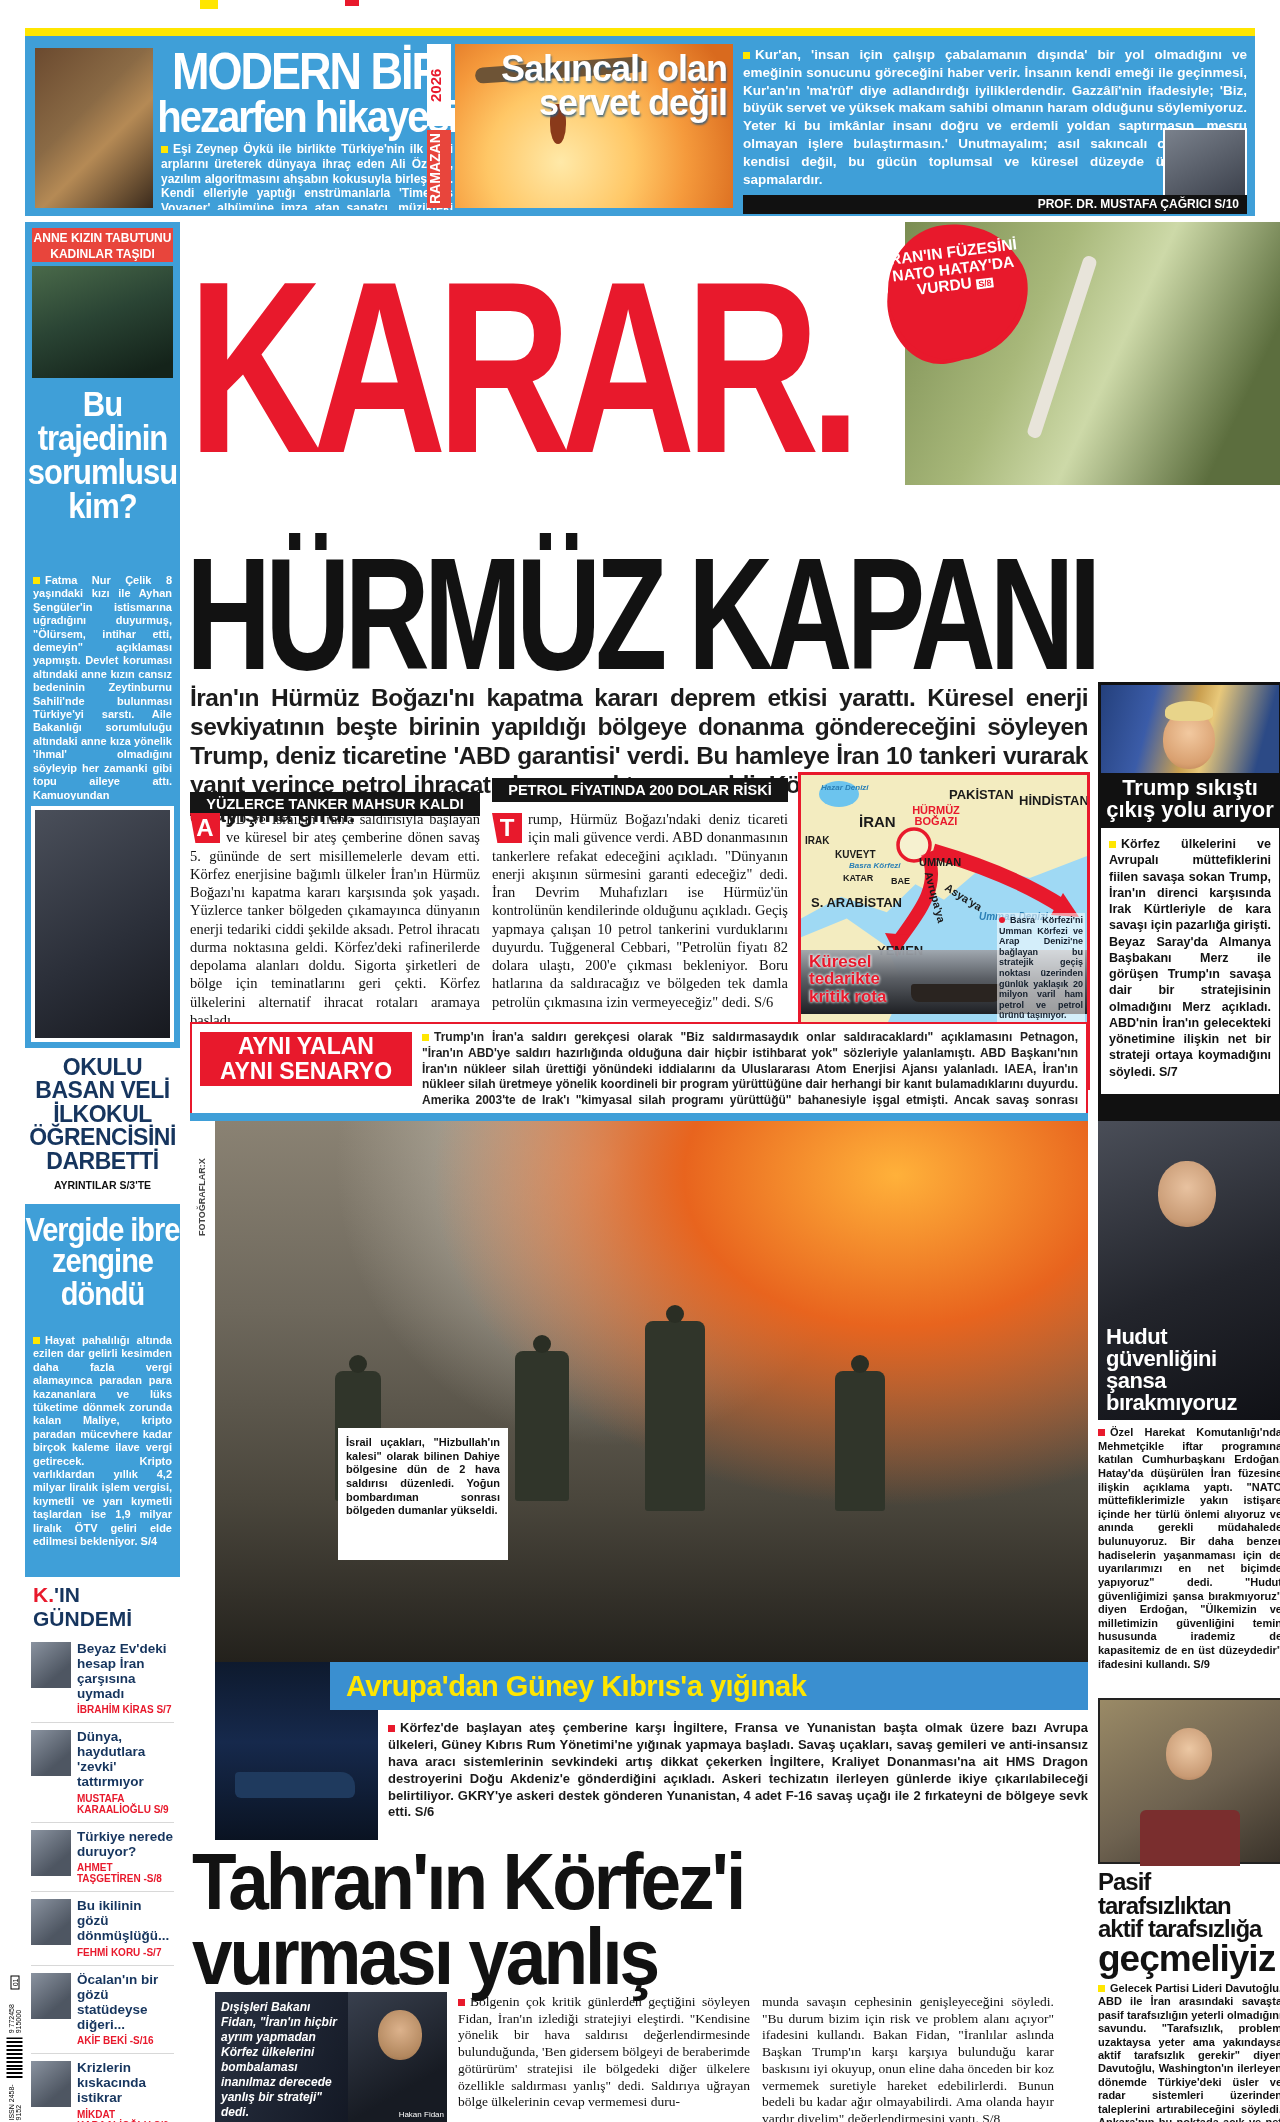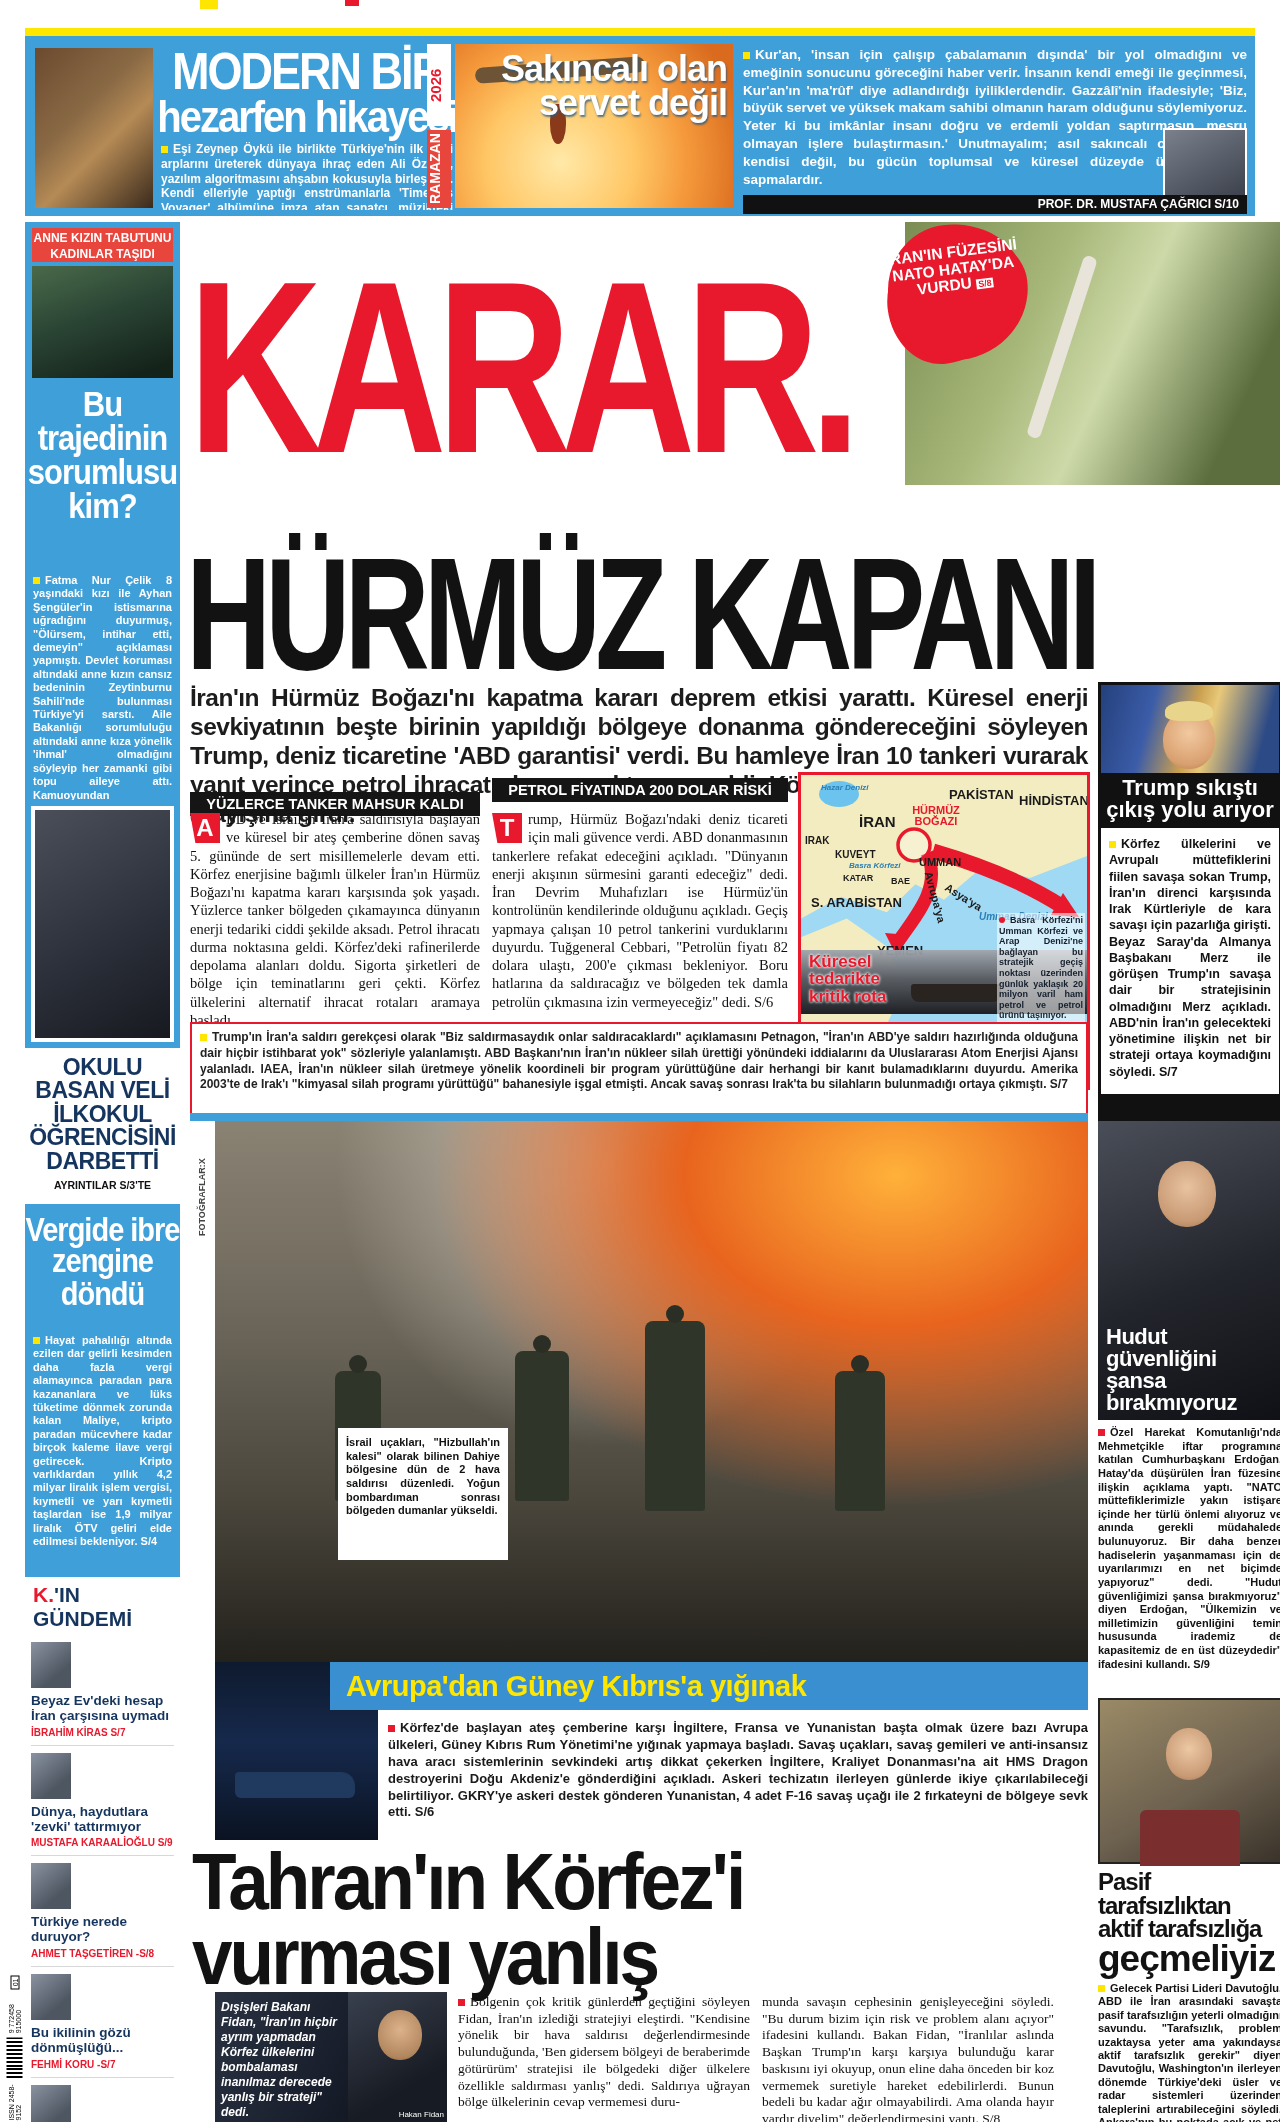--- a/index.html
+++ b/index.html
@@ -36,21 +36,21 @@
   .ph-thumb{background:linear-gradient(140deg,#8a93a0,#4e5662 70%);}
   .soldier{position:absolute;background:#30352a;border-radius:8px 8px 3px 3px;}
   .soldier:before{content:"";position:absolute;top:-16px;left:50%;margin-left:-9px;width:18px;height:18px;border-radius:50%;background:#2a2e24;}
   .headline-main{font-weight:bold;letter-spacing:-6px;color:#121212;transform:scale(1.0,1.35);transform-origin:0 0;white-space:nowrap;}
   .logo{color:#e8192c;font-weight:bold;letter-spacing:-10px;transform:scale(1.0,1.32);transform-origin:0 0;white-space:nowrap;}
   .colhdr{background:#151515;color:#fff;font-weight:bold;font-size:14.5px;text-align:center;line-height:24px;letter-spacing:0;}
   .dropcap{float:left;width:30px;height:30px;background:#e8192c;color:#fff;font-weight:bold;font-size:24px;text-align:center;line-height:30px;margin:3px 6px 0 0;clip-path:polygon(0 0,100% 0,100% 100%,18% 100%);}
   .maplabel{position:absolute;font-weight:bold;color:#1a1a1a;white-space:nowrap;}
   .sealabel{position:absolute;font-style:italic;color:#2a7fb5;white-space:nowrap;font-weight:bold;}
   .vtxt{writing-mode:vertical-rl;transform:rotate(180deg);}
-  .colrow{display:flex;align-items:flex-start;gap:6px;padding:7px 0;border-bottom:1px solid #d8d8d8;flex-direction:column;}
+  .colrow{display:flex;align-items:flex-start;gap:6px;padding:7px 0;border-bottom:1px solid #d8d8d8;}
   .colrow .tt{color:#16355e;font-weight:bold;font-size:13.5px;line-height:1.1;}
   .colrow .au{color:#e8192c;font-weight:bold;font-size:10px;margin-top:3px;}
 </style>
 </head>
 <body>
 
 <div class="page">
 
   <div class="abs" style="left:200px;top:0;width:18px;height:9px;background:#ffe600;"></div>
   <div class="abs" style="left:345px;top:0;width:14px;height:6px;background:#e8192c;"></div>
@@ -198,20 +198,24 @@
   <div class="abs" style="left:1098px;top:682px;width:184px;height:440px;border:3px solid #111;box-sizing:border-box;background:#111;">
     <div class="ph-flag" style="width:100%;height:88px;position:relative;">
       <div class="abs" style="left:62px;top:26px;width:52px;height:58px;background:radial-gradient(circle at 50% 38%,#f2c9a0,#d9a070 70%,#b27a4e);border-radius:48%;"></div>
       <div class="abs" style="left:64px;top:16px;width:48px;height:20px;background:#e8d48a;border-radius:50% 50% 30% 30%;"></div>
     </div>
     <div class="w b ctr" style="font-size:22px;line-height:0.98;padding:4px 2px 8px 2px;background:#111;">Trump sıkıştı çıkış yolu arıyor</div>
     <div class="b j ovh" style="background:#fff;height:250px;padding:8px;font-size:12.5px;line-height:1.3;color:#111;"><span class="sq small"></span><span>Körfez ülkelerini ve Avrupalı müttefiklerini fiilen savaşa sokan Trump, İran'ın direnci karşısında Irak Kürtleriyle de kara savaşı için pazarlığa girişti. Beyaz Saray'da Almanya Başbakanı Merz ile görüşen Trump'ın savaşa dair bir stratejisinin olmadığını Merz açıkladı. ABD'nin İran'ın gelecekteki yönetimine ilişkin net bir strateji ortaya koymadığını söyledi. S/7</span></div>
   </div>
 
   <div class="abs" style="left:190px;top:1022px;width:898px;height:96px;border:2.5px solid #e8192c;box-sizing:border-box;background:#fff;padding:6px 8px;">
+    <div style="float:left;width:212px;height:54px;background:#e8192c;color:#fff;font-weight:bold;font-size:23px;line-height:1.08;text-align:center;margin:2px 10px 2px 0;padding-top:2px;box-sizing:border-box;">
+      <div>AYNI YALAN</div>
+      <div>AYNI SENARYO</div>
+    </div>
     <div class="b j ovh" style="font-size:12px;line-height:1.32;color:#222;height:80px;"><span class="sq small"></span><span>Trump'ın İran'a saldırı gerekçesi olarak "Biz saldırmasaydık onlar saldıracaklardı" açıklamasını Petnagon, "İran'ın ABD'ye saldırı hazırlığında olduğuna dair hiçbir istihbarat yok" sözleriyle yalanlamıştı. ABD Başkanı'nın İran'ın nükleer silah ürettiği yönündeki iddialarını da Uluslararası Atom Enerjisi Ajansı yalanladı. IAEA, İran'ın nükleer silah üretmeye yönelik koordineli bir program yürüttüğüne dair herhangi bir kanıt bulamadıklarını duyurdu. Amerika 2003'te de Irak'ı "kimyasal silah programı yürüttüğü" bahanesiyle işgal etmişti. Ancak savaş sonrası Irak'ta bu silahların bulunmadığı ortaya çıkmıştı. S/7</span></div>
   </div>
 
   <div class="abs" style="left:190px;top:1113px;width:898px;height:8px;background:#3f9fd8;"></div>
   <div class="abs vtxt b" style="left:197px;top:1126px;font-size:9px;color:#444;height:110px;">FOTOĞRAFLAR:X</div>
   <div class="abs ph-battle" style="left:215px;top:1121px;width:873px;height:541px;">
     <div class="soldier" style="left:300px;top:230px;width:54px;height:150px;"></div>
     <div class="soldier" style="left:430px;top:200px;width:60px;height:190px;"></div>
     <div class="soldier" style="left:120px;top:250px;width:46px;height:130px;"></div>
     <div class="soldier" style="left:620px;top:250px;width:50px;height:140px;"></div>

